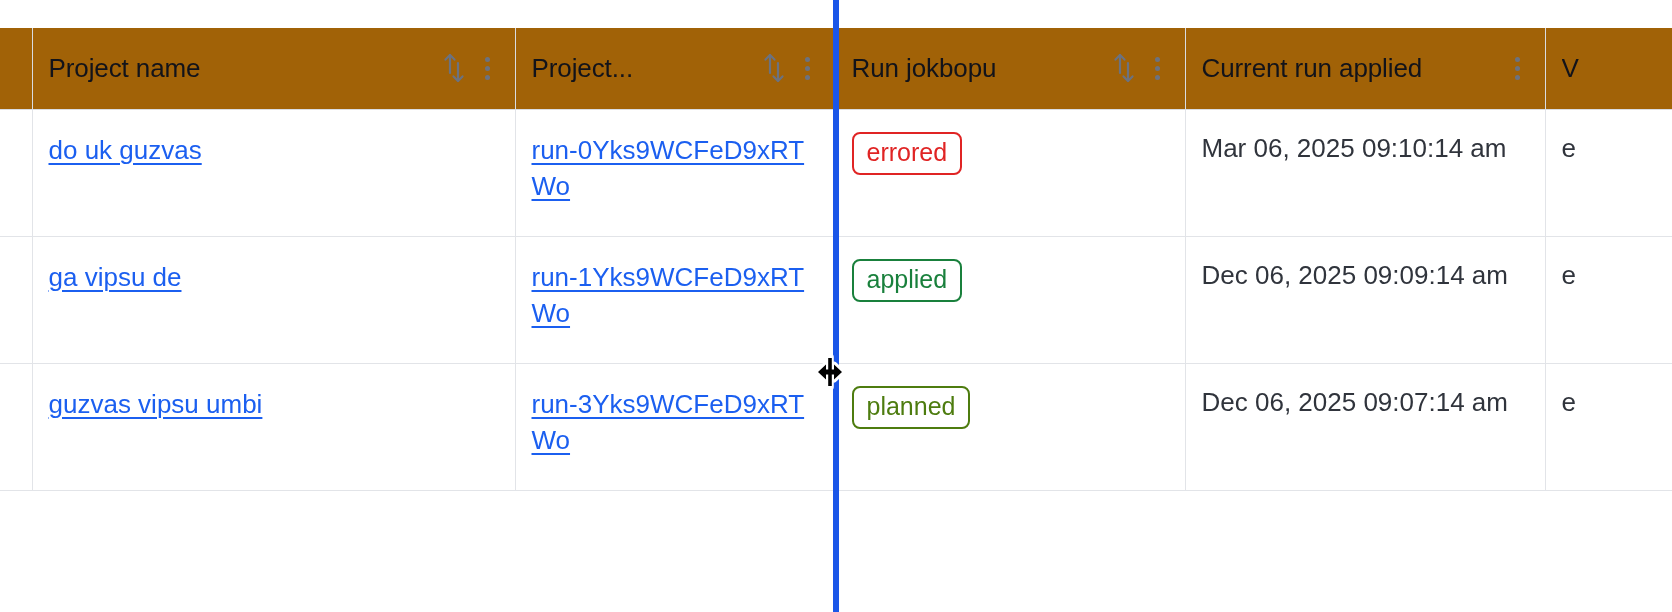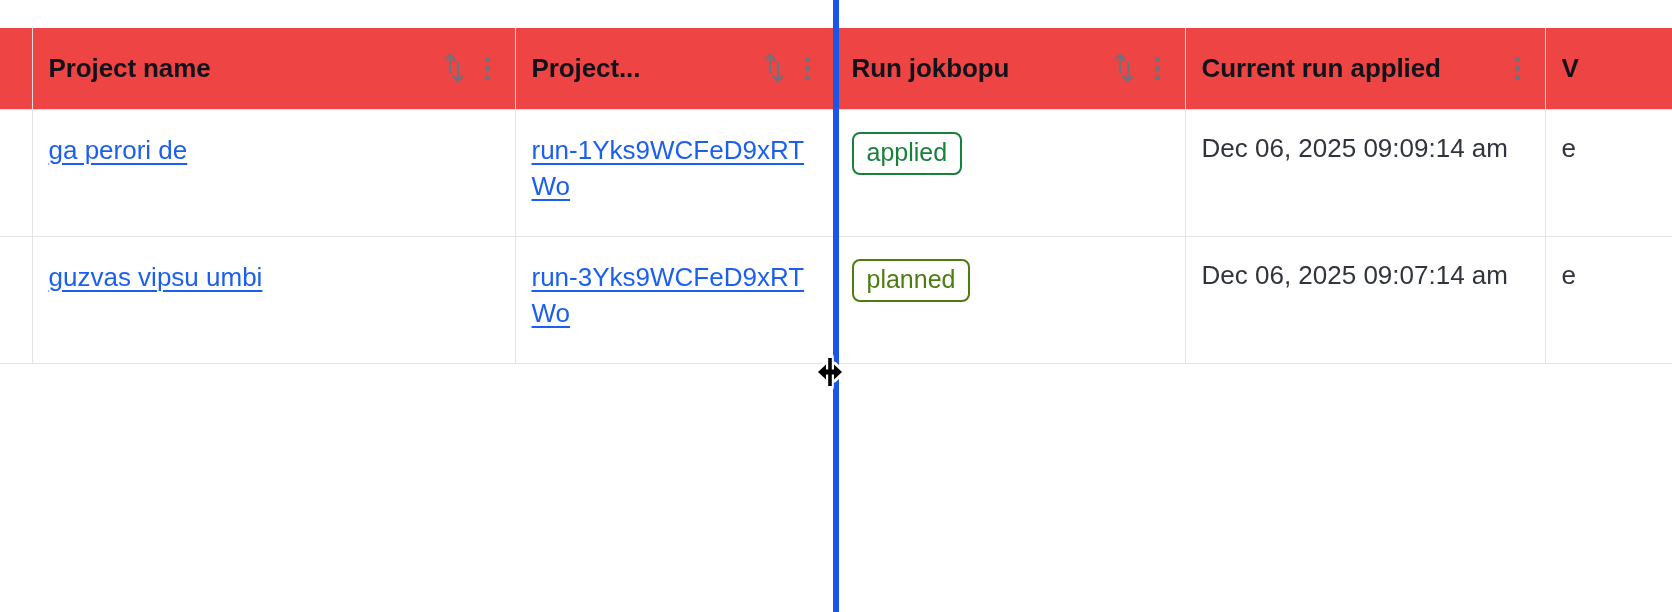--- a/index.html
+++ b/index.html
@@ -42,29 +42,29 @@
 
   table.grid {
     border-collapse: collapse;
     table-layout: fixed;
     width: 1672px;
     border-spacing: 0;
   }
 
   
   thead th {
-    background: #ef4444;
+    background: #a16207;
     border-bottom: 1px solid #d9dce1;
     border-right: 1px solid #d9dce1;
     height: 81px;
     box-sizing: border-box;
     padding: 0 16px;
     vertical-align: middle;
     text-align: right;
-    font-weight: 700;
+    font-weight: 400;
     font-size: 26px;
     color: #12131a;
     letter-spacing: -0.1px;
     white-space: nowrap;
     overflow: hidden;
   }
   thead th.select-col {
     padding: 0;
     border-right: 1px solid #d9dce1;
   }
@@ -265,21 +265,29 @@
               <div class="th-inner">
                 <span class="th-label">V</span>
                 <span class="th-spacer"></span>
               </div>
             </th>
           </tr>
       </thead>
       <tbody id="table-body">
           <tr>
             <td class="select-col"></td>
-            <td><a class="cell-link">ga perori de</a></td>
+            <td><a class="cell-link">do uk guzvas</a></td>
+            <td><a class="cell-link">run-0Yks9WCFeD9xRTWo</a></td>
+            <td><span class="badge" style="color:#e02424">errored</span></td>
+            <td><span class="cell-text">Mar 06, 2025 09:10:14 am</span></td>
+            <td><span class="cell-text">e</span></td>
+          </tr>
+          <tr>
+            <td class="select-col"></td>
+            <td><a class="cell-link">ga vipsu de</a></td>
             <td><a class="cell-link">run-1Yks9WCFeD9xRTWo</a></td>
             <td><span class="badge" style="color:#19803c">applied</span></td>
             <td><span class="cell-text">Dec 06, 2025 09:09:14 am</span></td>
             <td><span class="cell-text">e</span></td>
           </tr>
           <tr>
             <td class="select-col"></td>
             <td><a class="cell-link">guzvas vipsu umbi</a></td>
             <td><a class="cell-link">run-3Yks9WCFeD9xRTWo</a></td>
             <td><span class="badge" style="color:#4d7c0f">planned</span></td>

